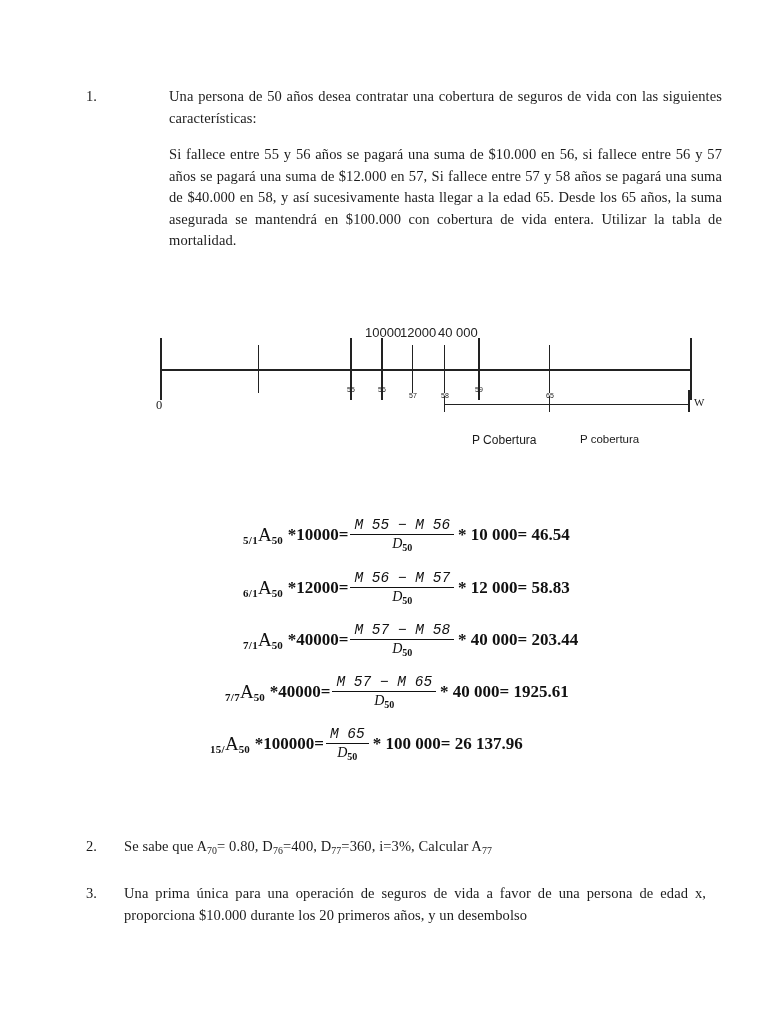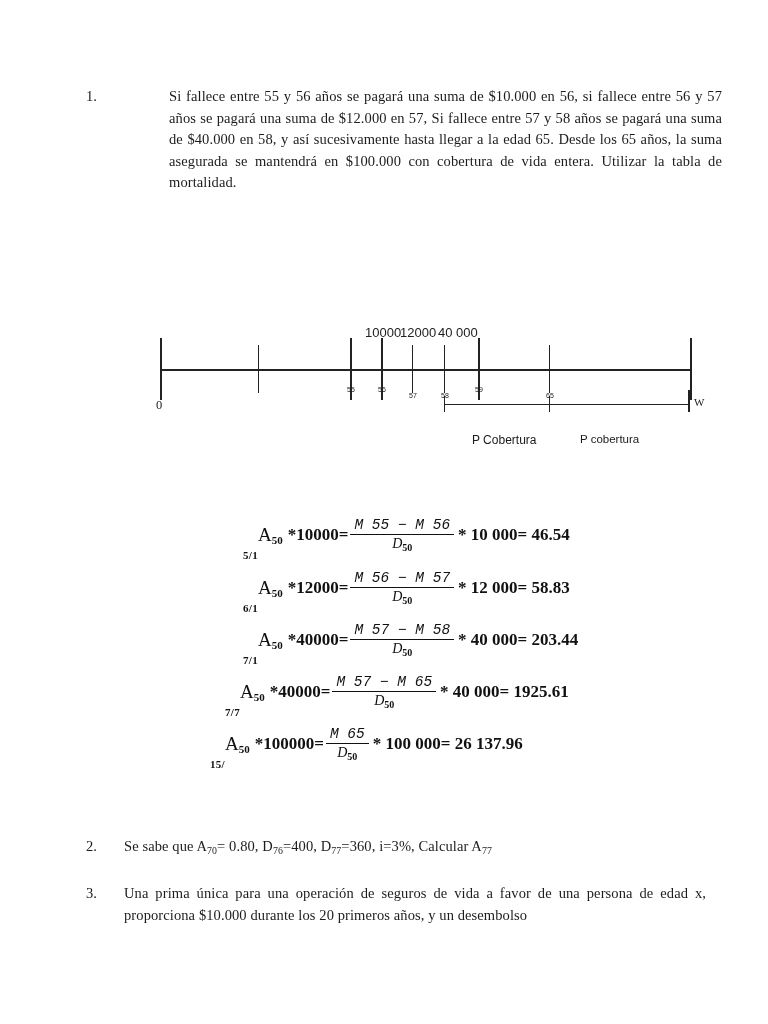--- a/index.html
+++ b/index.html
@@ -129,21 +129,21 @@
     font-size: 17px;
     font-weight: bold;
     color: #111;
     white-space: nowrap;
     font-family: "Liberation Serif", serif;
   }
   .pref {
     font-size: 11px;
     font-weight: bold;
     position: relative;
-    top: 20px;
+    top: 5px;
     letter-spacing: 0.3px;
   }
   .big-a {
     font-size: 19px;
     font-weight: normal;
     font-family: "Liberation Serif", serif;
   }
   .sub-small {
     font-size: 11px;
     position: relative;
@@ -201,20 +201,21 @@
   }
 </style>
 </head>
 <body>
 
 <div class="page">
 
   <div class="item" id="item1">
     <div class="item-num">1.</div>
     <div class="item-body">
+      <div class="para" id="item1-rest">Una persona de 50 años desea contratar una cobertura de seguros de vida con las siguientes características:</div>
       <div class="para" id="item1-rest" style="margin-left:45px;width:553px;">Si fallece entre 55 y 56 años se pagará una suma de $10.000 en 56, si fallece entre 56 y 57 años se pagará una suma de $12.000 en 57, Si fallece entre 57 y 58 años se pagará una suma de $40.000 en 58, y así sucesivamente hasta llegar a la edad 65. Desde los 65 años, la suma asegurada se mantendrá en $100.000 con cobertura de vida entera. Utilizar la tabla de mortalidad.</div>
     </div>
   </div>
 
   <div id="timeline">
     <div class="axis-line"></div>
 
     <div id="ticks-host">
         <div class="tick major" style="left: 10px; top: 22px; height: 62px;"></div>
         <div class="tick minor" style="left: 108px; top: 29px; height: 48px;"></div>

